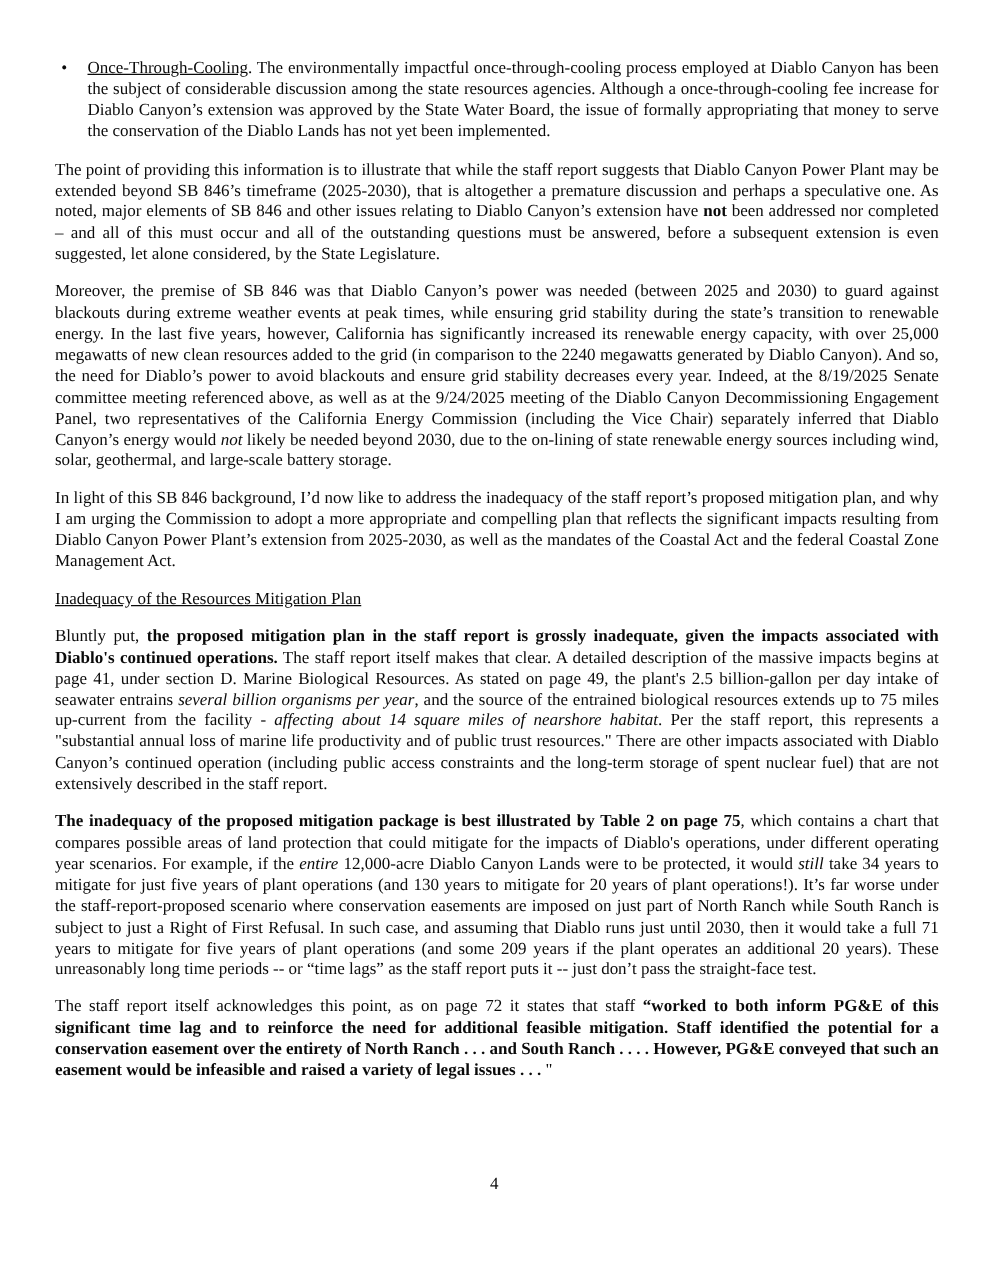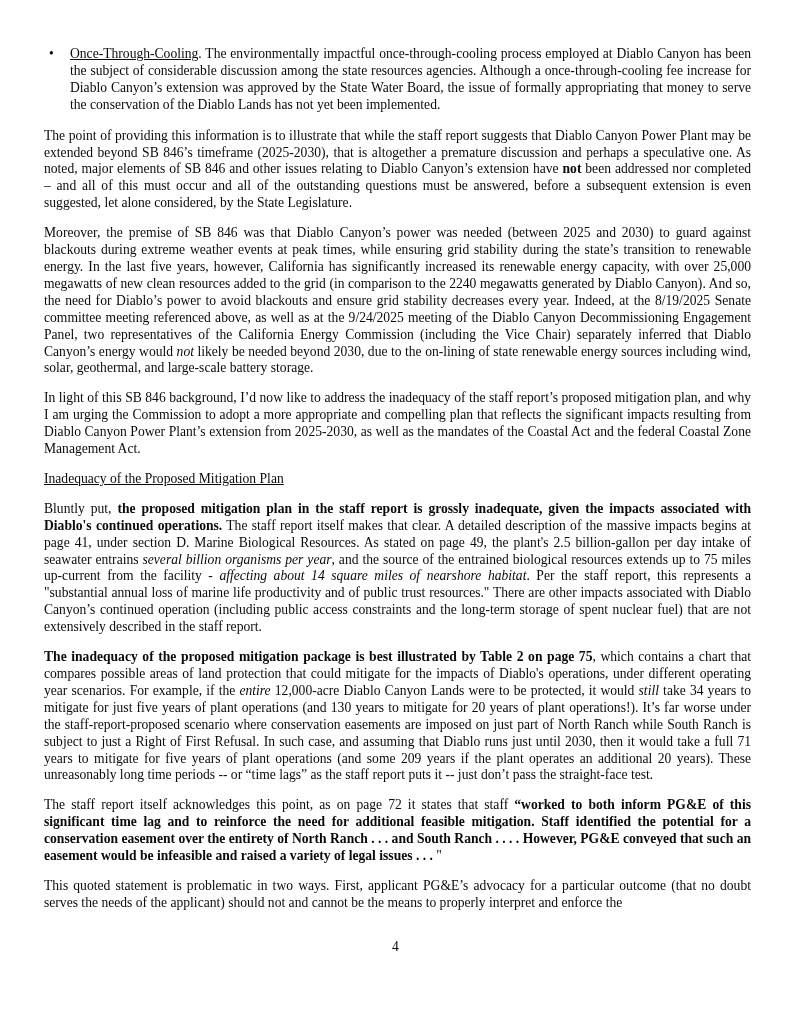--- a/index.html
+++ b/index.html
@@ -63,26 +63,25 @@
       <span class="bullet-marker">•</span>
       <span><span class="run-u">Once-Through-Cooling</span><span>.  The environmentally impactful once-through-cooling process employed at Diablo Canyon has been the subject of considerable discussion among the state resources agencies.  Although a once-through-cooling fee increase for Diablo Canyon’s extension was approved by the State Water Board, the issue of formally appropriating that money to serve the conservation of the Diablo Lands has not yet been implemented.</span></span>
     </div>
 
     <p class="para"><span>The point of providing this information is to illustrate that while the staff report suggests that Diablo Canyon Power Plant may be extended beyond SB 846’s timeframe (2025-2030), that is altogether a premature discussion and perhaps a speculative one.  As noted, major elements of SB 846 and other issues relating to Diablo Canyon’s extension have </span><span class="run-b">not</span><span> been addressed nor completed – and all of this must occur and all of the outstanding questions must be answered, before a subsequent extension is even suggested, let alone considered, by the State Legislature.</span></p>
 
     <p class="para"><span>Moreover, the premise of SB 846 was that Diablo Canyon’s power was needed (between 2025 and 2030) to guard against blackouts during extreme weather events at peak times, while ensuring grid stability during the state’s transition to renewable energy.  In the last five years, however, California has significantly increased its renewable energy capacity, with over 25,000 megawatts of new clean resources added to the grid (in comparison to the 2240 megawatts generated by Diablo Canyon). And so, the need for Diablo’s power to avoid blackouts and ensure grid stability decreases every year. Indeed, at the 8/19/2025 Senate committee meeting referenced above, as well as at the 9/24/2025 meeting of the Diablo Canyon Decommissioning Engagement Panel, two representatives of the California Energy Commission (including the Vice Chair) separately inferred that Diablo Canyon’s energy would </span><span class="run-i">not</span><span> likely be needed beyond 2030, due to the on-lining of state renewable energy sources including wind, solar, geothermal, and large-scale battery storage.</span></p>
 
     <p class="para"><span>In light of this SB 846 background, I’d now like to address the inadequacy of the staff report’s proposed mitigation plan, and why I am urging the Commission to adopt a more appropriate and compelling plan that reflects the significant impacts resulting from Diablo Canyon Power Plant’s extension from 2025-2030, as well as the mandates of the Coastal Act and the federal Coastal Zone Management Act.</span></p>
 
-    <h2 class="section-heading">Inadequacy of the Proposed Mitigation Plan</h2>
+    <h2 class="section-heading">Inadequacy of the Resources Mitigation Plan</h2>
 
     <p class="para"><span>Bluntly put, </span><span class="run-b">the proposed mitigation plan in the staff report is grossly inadequate, given the impacts associated with Diablo's continued operations.</span><span>  The staff report itself makes that clear.  A detailed description of the massive impacts begins at page 41, under section D. Marine Biological Resources.  As stated on page 49, the plant's 2.5 billion-gallon per day intake of seawater entrains </span><span class="run-i">several billion organisms per year</span><span>, and the source of the entrained biological resources extends up to 75 miles up-current from the facility - </span><span class="run-i">affecting about 14 square miles of nearshore habitat</span><span>.  Per the staff report, this represents a "substantial annual loss of marine life productivity and of public trust resources." There are other impacts associated with Diablo Canyon’s continued operation (including public access constraints and the long-term storage of spent nuclear fuel) that are not extensively described in the staff report.</span></p>
 
     <p class="para"><span class="run-b">The inadequacy of the proposed mitigation package is best illustrated by Table 2 on page 75</span><span>, which contains a chart that compares possible areas of land protection that could mitigate for the impacts of Diablo's operations, under different operating year scenarios.  For example, if the </span><span class="run-i">entire</span><span> 12,000-acre Diablo Canyon Lands were to be protected, it would </span><span class="run-i">still</span><span> take 34 years to mitigate for just five years of plant operations (and 130 years to mitigate for 20 years of plant operations!).  It’s far worse under the staff-report-proposed scenario where conservation easements are imposed on just part of North Ranch while South Ranch is subject to just a Right of First Refusal. In such case, and assuming that Diablo runs just until 2030, then it would take a full 71 years to mitigate for five years of plant operations (and some 209 years if the plant operates an additional 20 years).  These unreasonably long time periods -- or “time lags” as the staff report puts it -- just don’t pass the straight-face test.</span></p>
 
     <p class="para"><span>The staff report itself acknowledges this point, as on page 72 it states that staff </span><span class="run-b">“worked to both inform PG&amp;E of this significant time lag and to reinforce the need for additional feasible mitigation.  Staff identified the potential for a conservation easement over the entirety of North Ranch . . . and South Ranch . . . . However, PG&amp;E conveyed that such an easement would be infeasible and raised a variety of legal issues . . . </span><span>"</span></p>
 
-    <p class="para"><span>This quoted statement is problematic in two ways. First, applicant PG&amp;E’s advocacy for a particular outcome (that no doubt serves the needs of the applicant) should not and cannot be the means to properly interpret and enforce the</span></p>
 
   </div>
 
   <div class="page-number">4</div>
 </div>
 
 </body></html>

